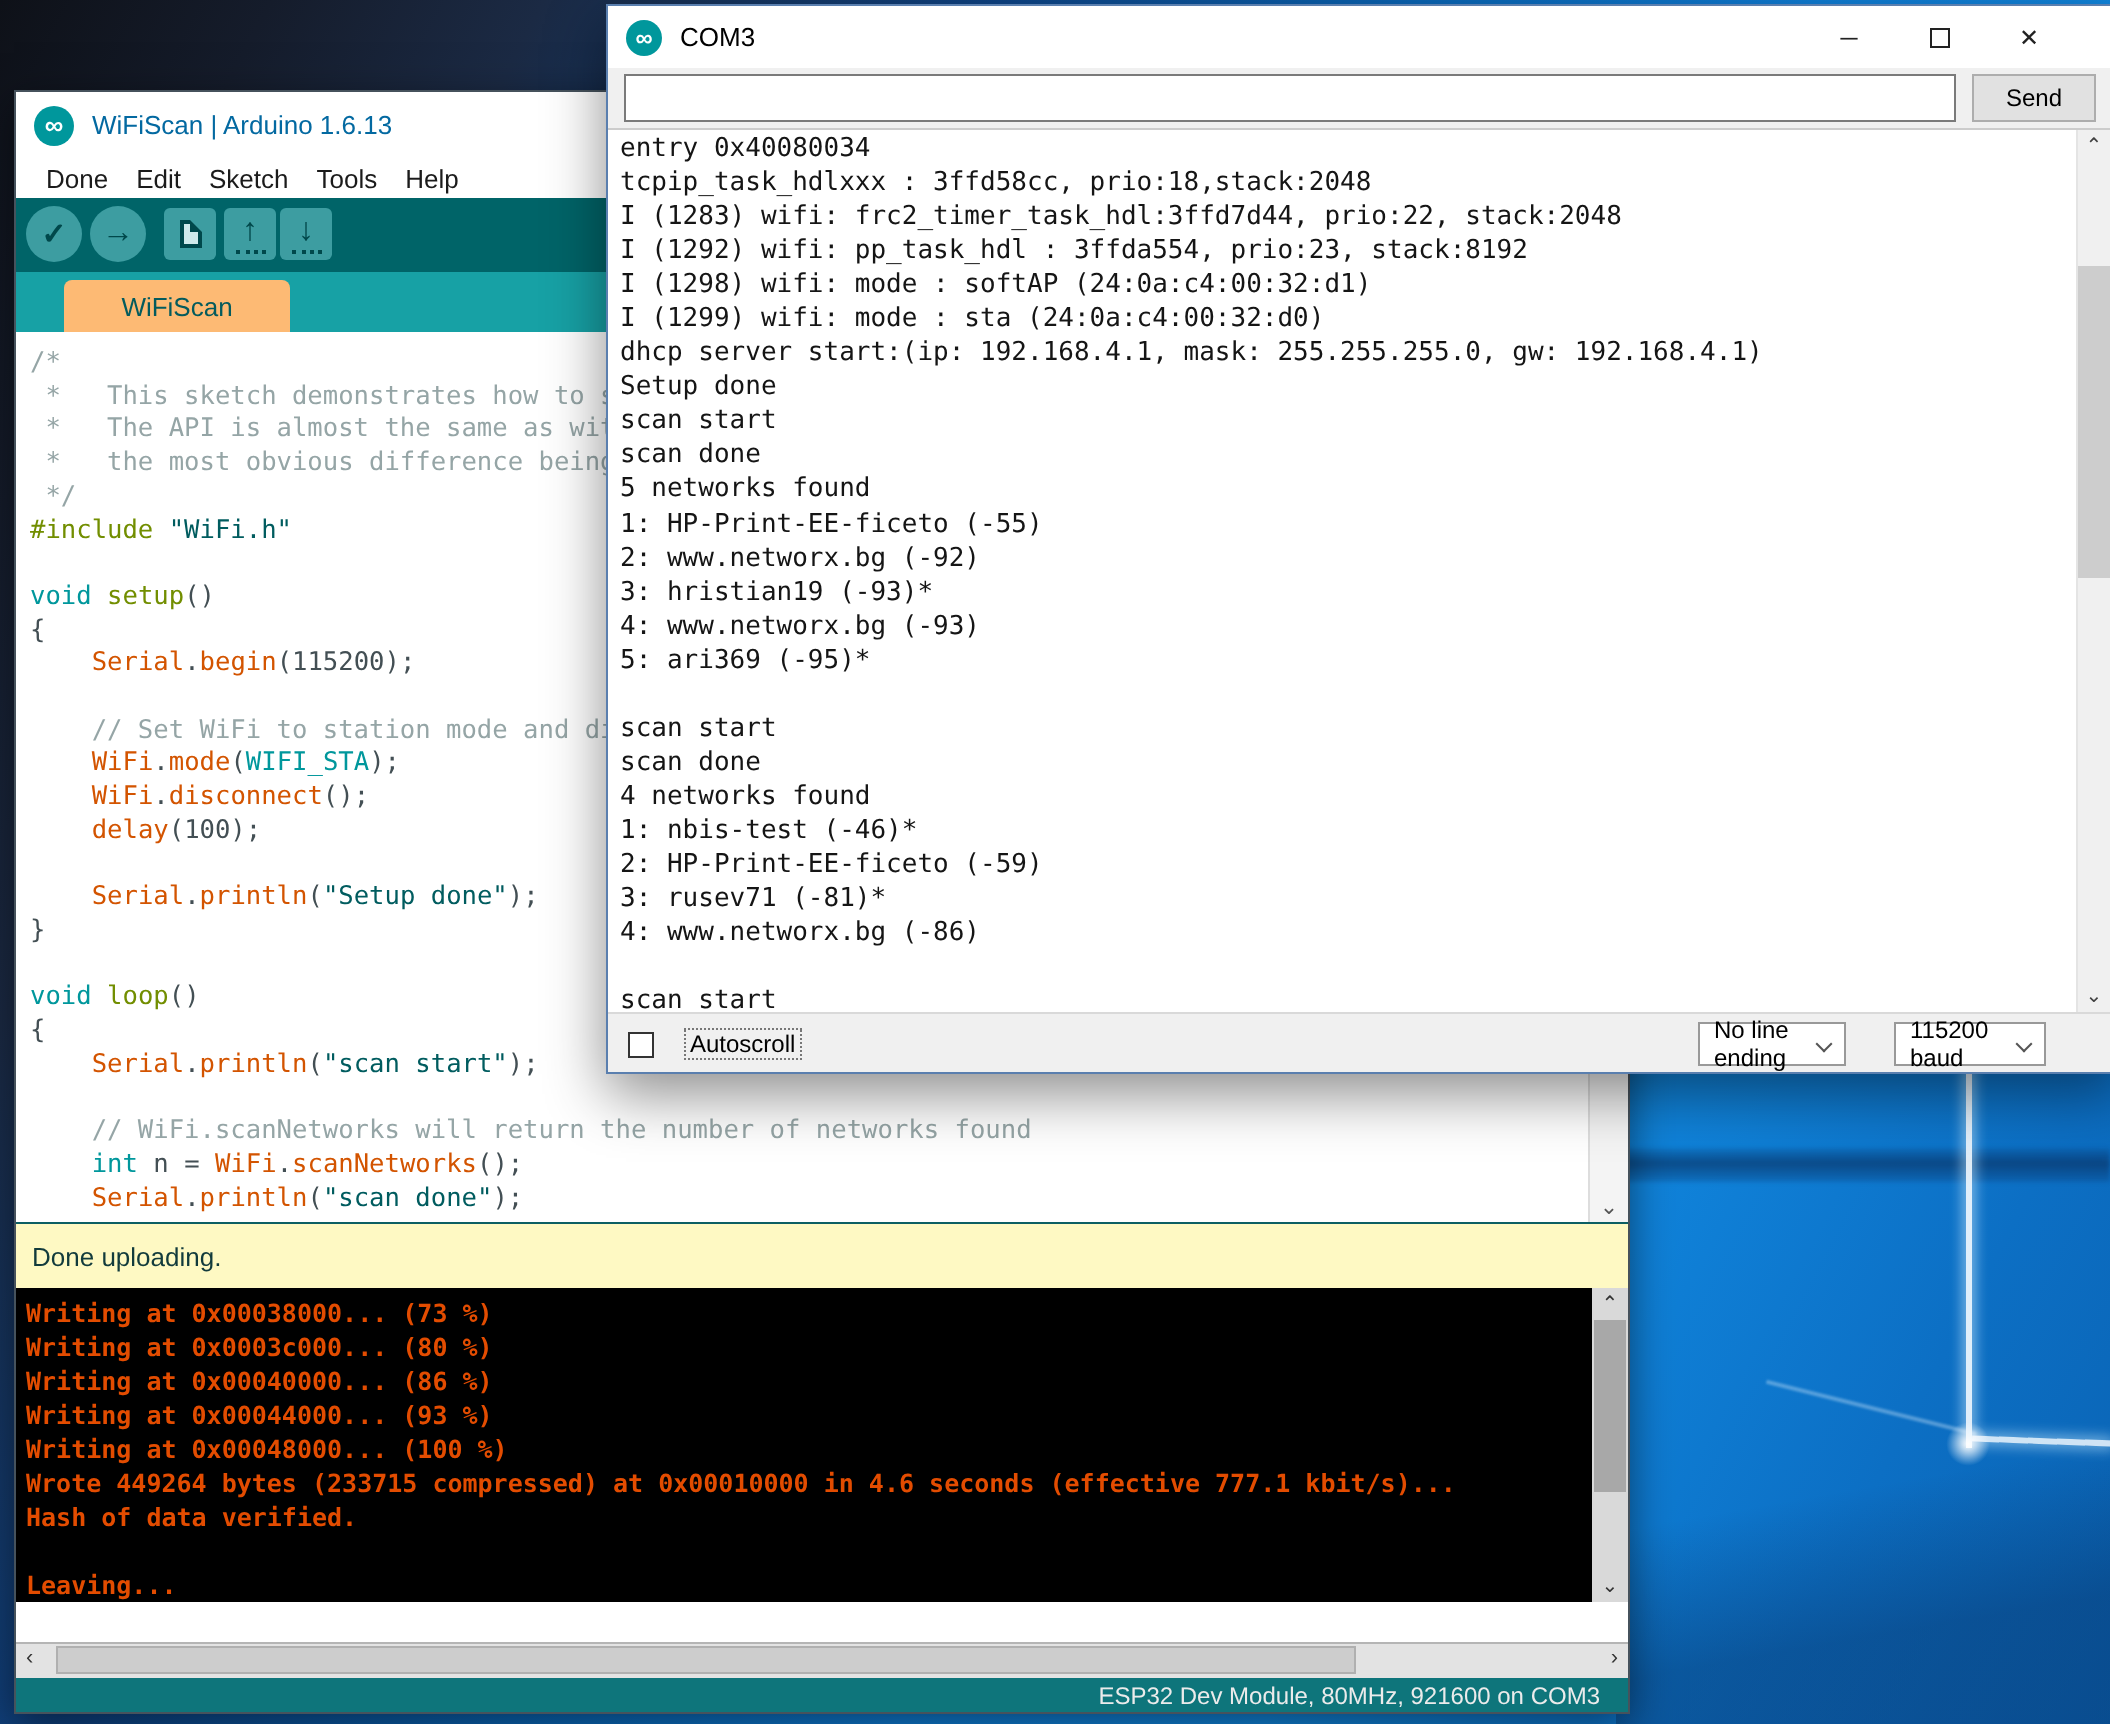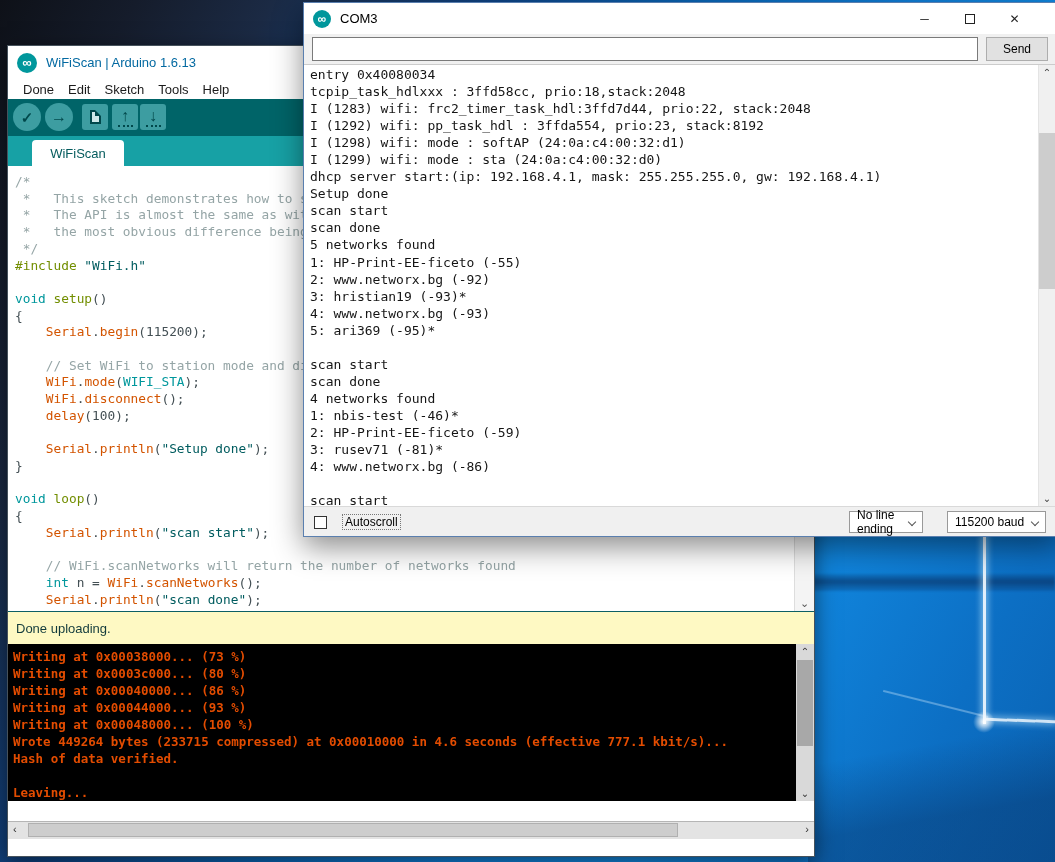--- a/index.html
+++ b/index.html
@@ -40,21 +40,21 @@
   .tb-circle { border-radius:50%; }
   .tb-square { border-radius:3px; top:5px; width:26px; height:26px; }
   .tb-arrow { font-size:16px; line-height:1; }
   .tb-check { font-size:15px; line-height:1; }
   .tb-col { display:flex; flex-direction:column; align-items:center; line-height:1; }
   .tb-col .dots { width:15px; border-bottom:2px dotted #00484b; margin-top:1px; }
   .doc-shape { width:11px; height:14px; border:2px solid #00484b; background:#cfe9ea; position:relative; }
   .doc-shape::after { content:""; position:absolute; right:-2px; top:-2px; border:3px solid #3d9da1;
     border-left-color:#00484b; border-bottom-color:#00484b; }
   .ide-tabbar { position:absolute; top:90px; left:0; right:0; height:30px; background:#17A1A5; }
-  .tab { position:absolute; left:24px; top:4px; width:92px; height:26px; background:#ffffff;
+  .tab { position:absolute; left:24px; top:4px; width:113px; height:26px; background:#fdba74;
     border-radius:4px 4px 0 0; display:flex; align-items:center; justify-content:center;
     font-size:13px; color:#045b5d; }
 
   .editor { position:absolute; top:120px; left:0; right:0; height:445px; background:#fff; overflow:hidden; }
   .code-text { position:absolute; left:7px; top:8px; font:12.8px/16.7px "DejaVu Sans Mono", monospace;
     color:#434f54; white-space:pre; }
   .code-text .cm{color:#95A5A6} .code-text .kw{color:#00979C} .code-text .fn{color:#728E00}
   .code-text .or{color:#D35400} .code-text .st{color:#005C5F} .code-text .tx{color:#434f54}
   .editor-sb { position:absolute; right:0; top:0; bottom:0; width:20px; background:#f4f4f4; border-left:1px solid #ddd; }
   .editor-sb .arr-down { position:absolute; bottom:1px; left:0; right:0; text-align:center; font-size:11px; color:#555; }
@@ -102,21 +102,21 @@
   .m-sb .arr { position:absolute; left:0; right:0; text-align:center; font-size:10px; color:#404040; }
   .m-sb .arr-up { top:2px; } .m-sb .arr-dn { bottom:2px; }
   .m-thumb { position:absolute; left:0; right:0; top:68px; height:156px; background:#cdcdcd; }
 
   .m-bottombar { position:absolute; top:503px; left:0; right:0; bottom:0; background:#f0f0f0; border-top:1px solid #d9d9d9; }
   .m-check { position:absolute; left:10px; top:9px; width:13px; height:13px; background:#fff; border:1px solid #333; }
   .m-check-label { position:absolute; left:39px; top:8px; font-size:12px; color:#000; outline:1px dotted #777; padding:0 2px; }
   .combo { position:absolute; top:4px; height:22px; background:#fff; border:1px solid #999;
     font-size:12px; color:#000; display:flex; align-items:center; padding-left:7px; }
   .combo-line-ending { left:545px; width:74px; }
-  .combo-baud { left:643px; width:99px; }
+  .combo-baud { left:643px; width:76px; }
   .chev { position:absolute; right:7px; top:7px; width:6px; height:6px;
     border-right:1.5px solid #555; border-bottom:1.5px solid #555; transform:rotate(45deg); }
 </style>
 </head>
 <body>
 
 <div class="desktop"></div>
 <div class="wp-band"></div>
 <div class="wp-floor"></div>
 <div class="wp-vline"></div>
@@ -194,20 +194,23 @@
       <div class="arr arr-dn">⌄</div>
     </div>
   </div>
 
   <div class="hscroll">
     <div class="arr arr-l">‹</div>
     <div class="h-thumb"></div>
     <div class="arr arr-r">›</div>
   </div>
 
+  <div class="ide-footer">
+    <span>ESP32 Dev Module, 80MHz, 921600 on COM3</span>
+  </div>
 </div>
 
 <div class="monitor">
 
   <div class="m-titlebar">
     <div class="app-icon small">∞</div>
     <div class="m-title">COM3</div>
     <div class="wbtn wbtn-min">
         <span>─</span>
       </div>

